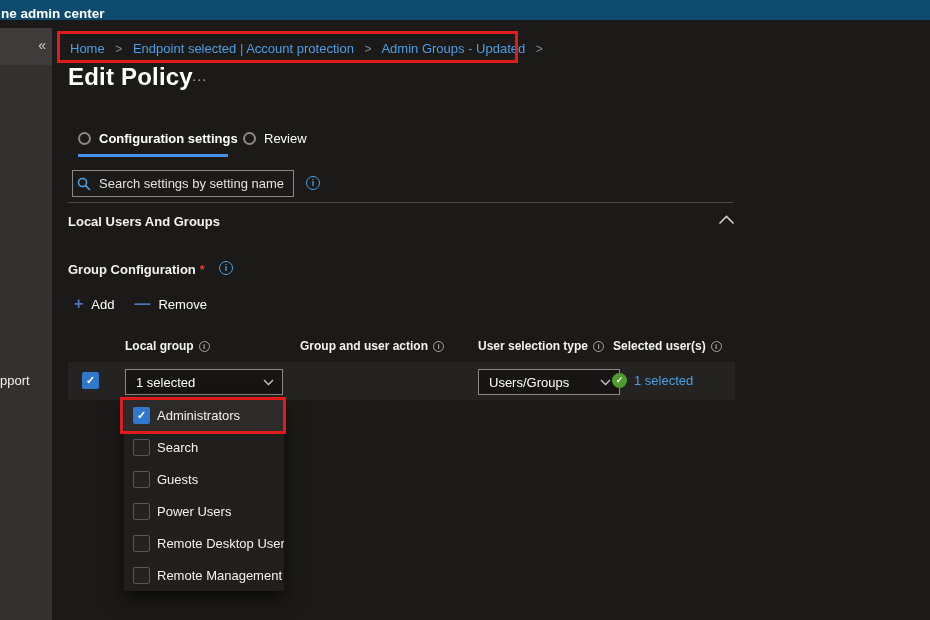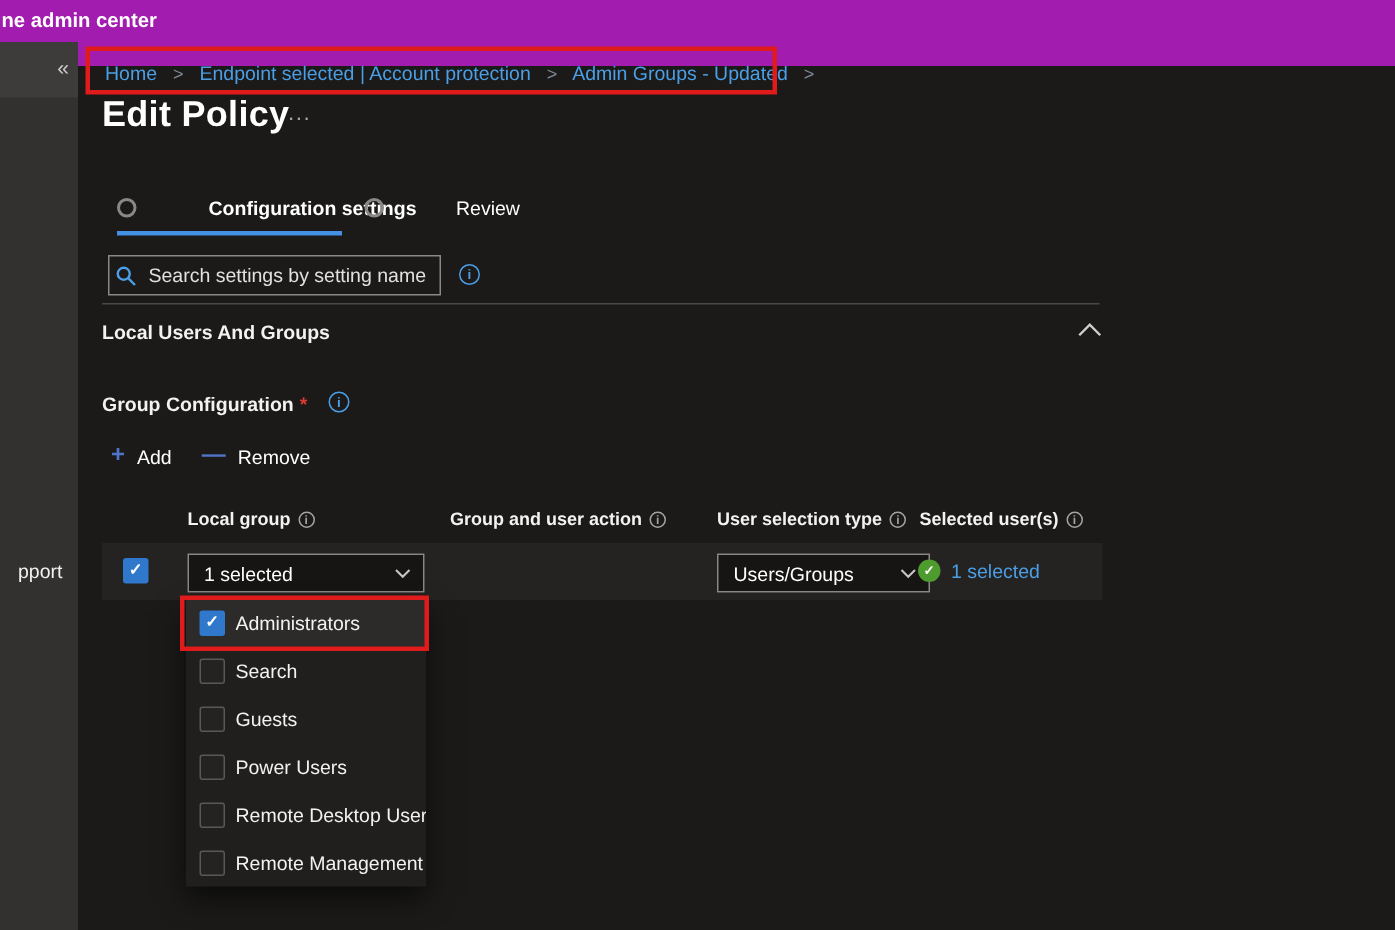--- a/index.html
+++ b/index.html
@@ -5,22 +5,22 @@
   * { margin:0; padding:0; box-sizing:border-box; }
   html,body { width:930px; height:620px; overflow:hidden; }
   body {
     position:relative;
     background:#1b1a19;
     font-family:"Liberation Sans", sans-serif;
     color:#f3f2f1;
   }
   
   .topbar {
-    position:absolute; left:0; top:0; width:930px; height:44px;
-    background:#a21caf;
+    position:absolute; left:0; top:0; width:930px; height:20px;
+    background:#0c4a6e;
     text-align:center;
   }
   .topbar-title {
     position:absolute; left:1px; top:0; line-height:28px;
     font-size:13.5px; font-weight:bold; color:#fff; white-space:nowrap;
   }
   
   .sidebar {
     position:absolute; left:0; top:28px; width:52px; height:592px;
     background:#323130;
@@ -28,21 +28,20 @@
   .sidebar-strip {
     position:absolute; left:0; top:0; width:52px; height:37px;
     background:#3d3c3b; cursor:pointer;
   }
   .collapse-glyph {
     position:absolute; right:6px; top:9px; font-size:14px; color:#cfcdcb;
   }
   .sidebar-trunc {
     position:absolute; left:0; top:345px; font-size:13px; color:#f3f2f1;
     white-space:nowrap;
-    padding-left:12px;
   }
   
   .annotation {
     position:absolute; border:3px solid var(--annotation_red,#e01b1b);
     z-index:60; pointer-events:none;
   }
   .breadcrumb-annotation { left:57px; top:31px; width:461px; height:32px; }
   .admin-annotation { left:120px; top:397px; width:166px; height:37px; }
   
   .breadcrumb {
@@ -60,21 +59,21 @@
     letter-spacing:1px; cursor:pointer;
   }
   
   .tab { position:absolute; top:131px; display:flex; align-items:center; gap:8px; cursor:pointer; }
   .tab1 { left:78px; }
   .tab2 { left:243px; }
   .radio {
     width:13px; height:13px; border:2px solid #8a8886; border-radius:50%;
     display:inline-block; background:transparent;
   }
-  .tab-label { font-size:13px; color:#fff;margin-left:40px; }
+  .tab-label { font-size:13px; color:#fff; }
   .tab1 .tab-label { font-weight:bold; }
   .tab-underline {
     position:absolute; left:78px; top:154px; width:150px; height:3px;
     background:var(--accent_blue,#4390e4);
   }
   
   .searchbox {
     position:absolute; left:72px; top:170px; width:222px; height:27px;
     border:1px solid #8a8886; display:flex; align-items:center; padding-left:4px;
     background:transparent;

